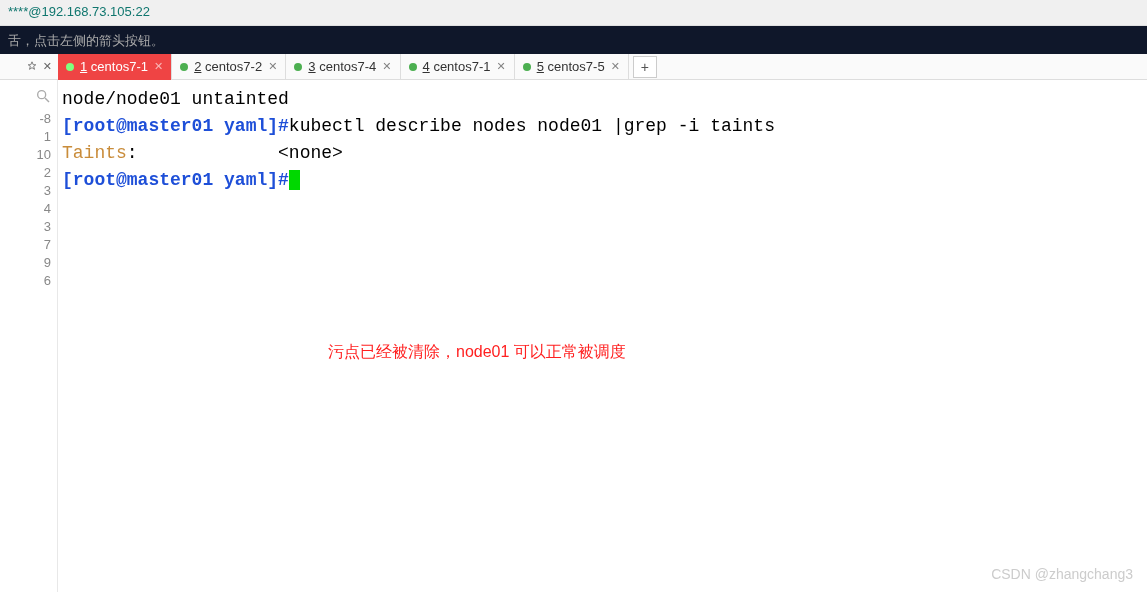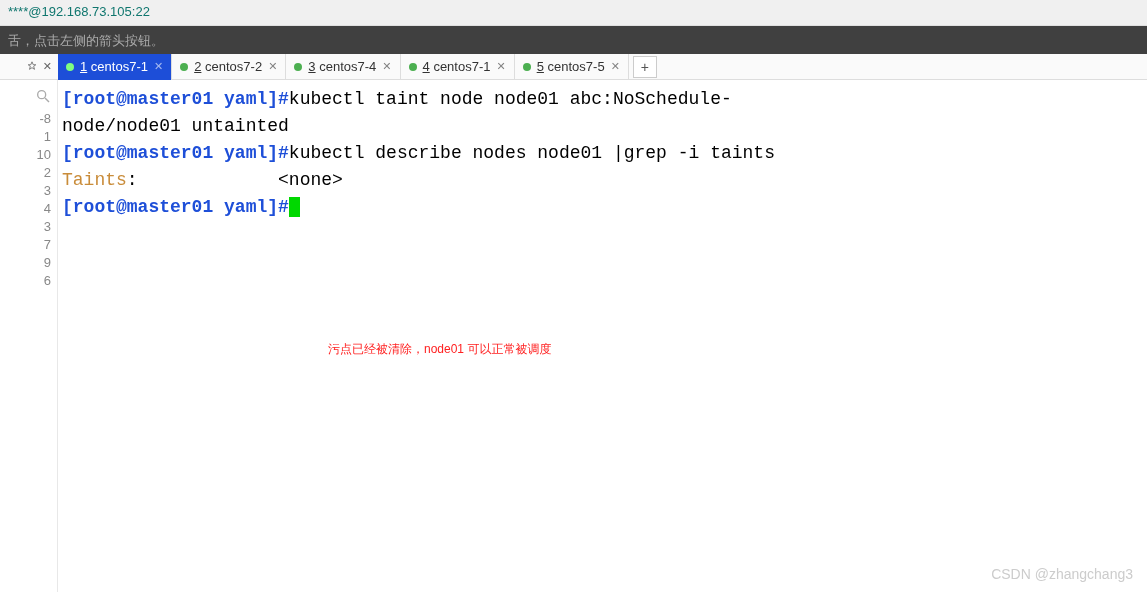--- a/index.html
+++ b/index.html
@@ -14,21 +14,21 @@
     }
     .title-bar {
       background: #f0f0f0;
       height: 26px;
       padding: 4px 8px;
       color: #0f766e;
       font-size: 13px;
       border-bottom: 1px solid #e0e0e0;
     }
     .hint-bar {
-      background: #404040;
+      background: #0f172a;
       height: 28px;
       padding: 6px 8px;
       color: #aaa;
       font-size: 13px;
     }
     .tab-row {
       display: flex;
       align-items: center;
       height: 26px;
       background: #fafafa;
@@ -53,21 +53,21 @@
       align-items: center;
       padding: 0 8px;
       height: 26px;
       border-right: 1px solid #ddd;
       cursor: pointer;
       gap: 6px;
       font-size: 13px;
       color: #333;
     }
     .tab.active {
-      background: #1d4ed8;
+      background: #ef4444;
       color: #fff;
     }
     .tab .dot {
       width: 8px;
       height: 8px;
       border-radius: 50%;
       background: #4caf50;
     }
     .tab.active .dot {
       background: #7fff7f;
@@ -138,21 +138,21 @@
     .cursor-block {
       display: inline-block;
       width: 11px;
       height: 20px;
       background: #00d800;
       vertical-align: text-bottom;
     }
     .annotation {
       color: #ff2020;
       font-family: "Microsoft YaHei", Arial, sans-serif;
-      font-size: 12px;
+      font-size: 16px;
       position: absolute;
       top: 260px;
       left: 270px;
     }
     .watermark {
       position: absolute;
       bottom: 10px;
       right: 14px;
       color: #ccc;
       font-size: 14px;
@@ -226,21 +226,20 @@
     <div class="num">2</div>
     <div class="num">3</div>
     <div class="num">4</div>
     <div class="num">3</div>
     <div class="num">7</div>
     <div class="num">9</div>
     <div class="num">6</div>
   </div>
 
   <div class="terminal">
-    <div class="term-line"><span class="prompt-user">[root@master01 </span><span class="prompt-path">yaml</span><span class="prompt-user">]#</span><span>kubectl taint node node01 abc:NoSchedule-</span></div>
     <div class="term-line"><span>node/node01 untainted</span></div>
     <div class="term-line"><span class="prompt-user">[root@master01 </span><span class="prompt-path">yaml</span><span class="prompt-user">]#</span><span>kubectl describe nodes node01 |grep -i taints</span></div>
     <div class="term-line"><span class="taints-label">Taints</span><span>:             &lt;none&gt;</span></div>
     <div class="term-line"><span class="prompt-user">[root@master01 </span><span class="prompt-path">yaml</span><span class="prompt-user">]#</span><span class="cursor-block"></span></div>
 
     <div class="annotation">污点已经被清除，node01 可以正常被调度</div>
   </div>
 </div>
 
 <div class="watermark">CSDN @zhangchang3</div>

